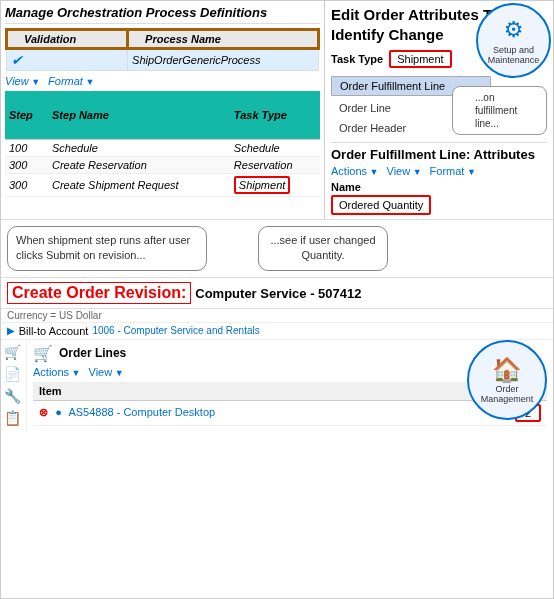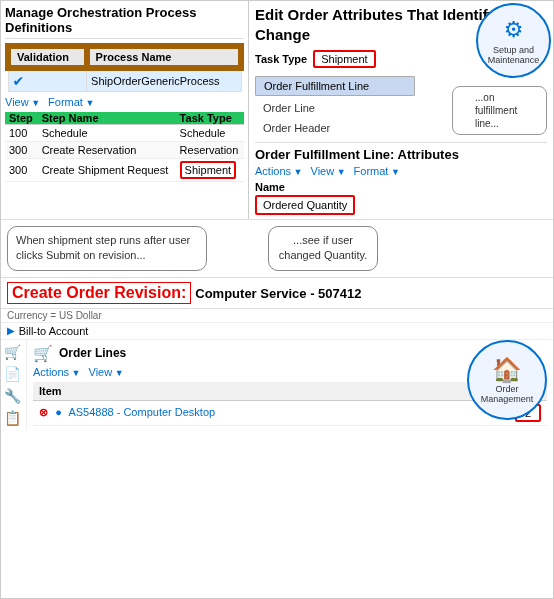--- a/index.html
+++ b/index.html
@@ -20,42 +20,43 @@
     }
 
     
     .top-section {
       display: flex;
       border-bottom: 1px solid #ddd;
     }
 
     
     .left-panel {
-      width: 248px;
+      width: 324px;
       border-right: 1px solid #ccc;
       padding: 4px;
+      font-style: italic;
     }
     .left-panel .panel-title {
       font-size: 13px;
       font-weight: bold;
       margin-bottom: 4px;
       border-bottom: 1px solid #ddd;
       padding-bottom: 3px;
     }
     .orch-table {
       width: 100%;
       border-collapse: collapse;
       font-size: 11px;
     }
     .orch-table th {
       background: #e8e8e8;
-      padding: 2px 6px;
+      padding: 2px 16px;
       text-align: left;
       font-weight: bold;
-      border: 6px solid #a16207;
+      border: 3px solid #a16207;
     }
     .orch-table td {
       padding: 2px 4px;
       border: 1px solid #ddd;
     }
     .orch-table tr.highlight td {
       background: #ddeeff;
     }
     .checkmark {
       color: #0070d2;
@@ -74,22 +75,22 @@
     .view-format-bar span::after {
       content: ' ▼';
       font-size: 9px;
     }
     .steps-table {
       width: 100%;
       border-collapse: collapse;
       font-size: 11px;
     }
     .steps-table th {
-      background: #22c55e;
-      padding: 0 4px;
+      background: #14b8a6;
+      padding: 18px 4px;
       text-align: left;
       font-weight: bold;
       border-bottom: 1px solid #ccc;
     }
     .steps-table td {
       padding: 2px 4px;
       border-bottom: 1px solid #eee;
     }
     .steps-table tr:nth-child(even) td {
       background: #f9f9f9;
@@ -241,21 +242,21 @@
       margin: 6px;
       line-height: 1.4;
       color: #333;
     }
     .callout-changed {
       background: #fff;
       border: 1px solid #888;
       border-radius: 10px;
       padding: 6px 8px;
       font-size: 11px;
-      width: 110px;
+      width: 130px;
       margin: 6px auto;
       line-height: 1.4;
       color: #333;
       text-align: center;
     }
 
     
     .bottom-section {
       padding: 0;
     }
@@ -518,20 +519,21 @@
     <div class="order-revision-header">
       <span class="order-revision-label">Create Order Revision:</span>
       <span class="order-revision-title">Computer Service - 507412</span>
     </div>
 
     <div class="currency-row">Currency = US Dollar</div>
 
     <div class="bill-to-row">
       <span class="triangle-icon">▶</span>
       <span>Bill-to Account</span>
+      <span style="color:#0070d2; font-size:10px;">1006 - Computer Service and Rentals</span>
     </div>
 
     <div class="bottom-row">
 
       <div class="left-sidebar">
         <span class="sidebar-icon">🛒</span>
         <span class="sidebar-icon">📄</span>
         <span class="sidebar-icon">🔧</span>
         <span class="sidebar-icon">📋</span>
       </div>

